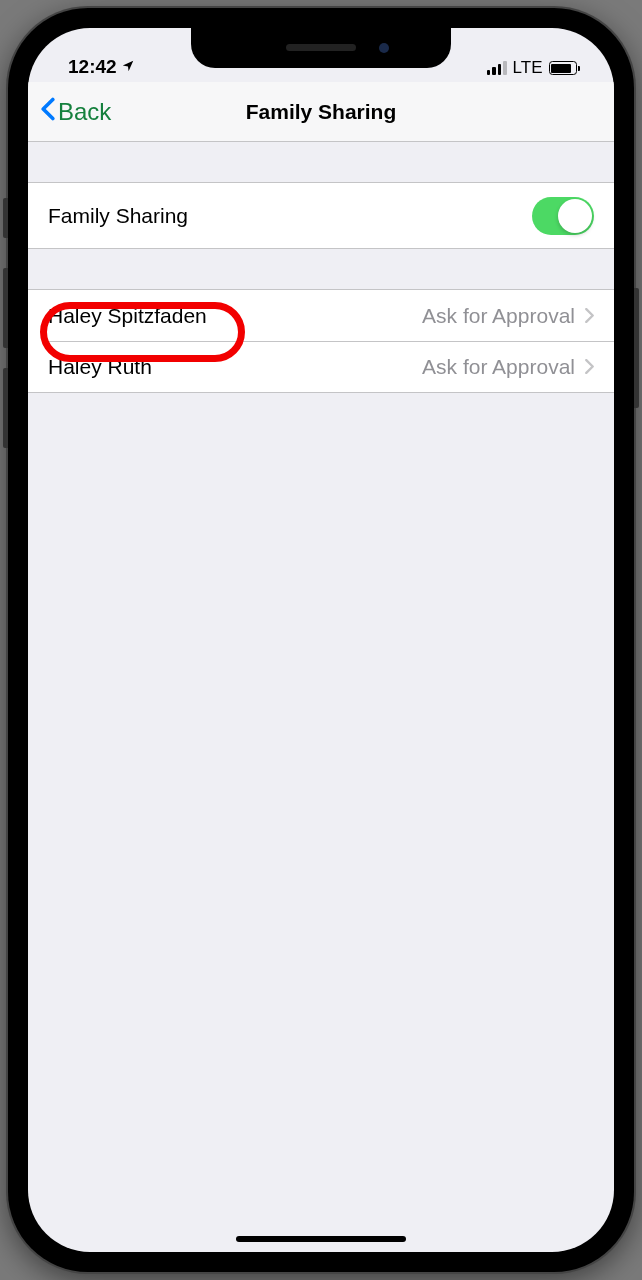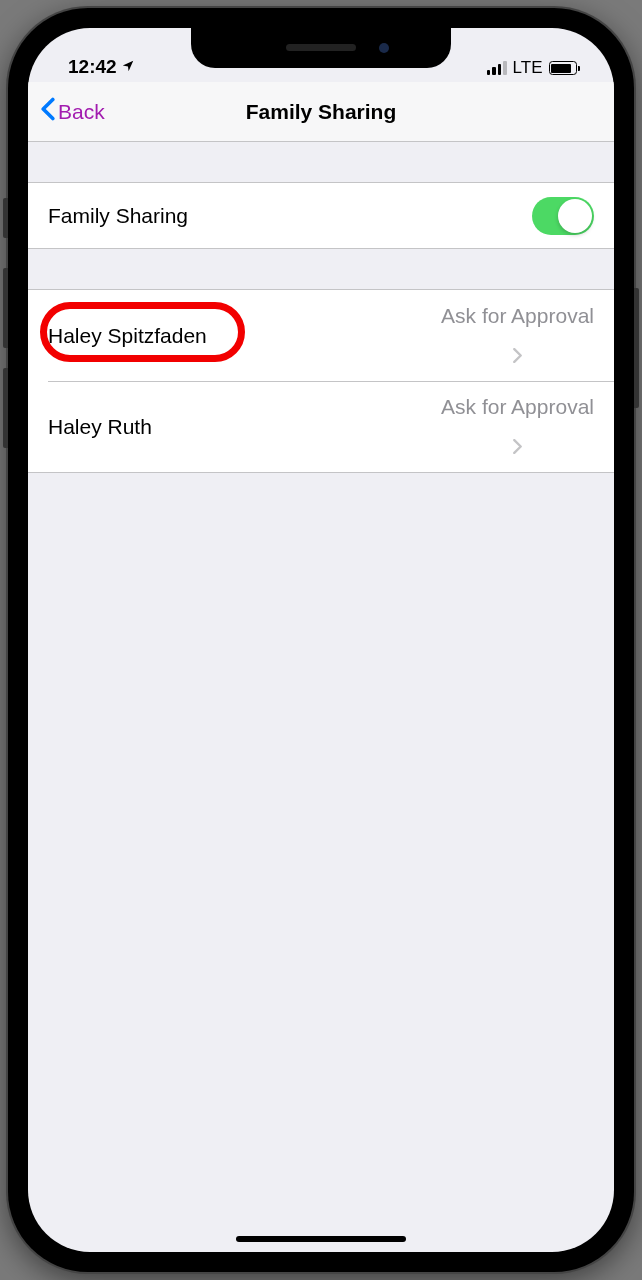--- a/index.html
+++ b/index.html
@@ -168,22 +168,22 @@
       background: #f7f7f8;
       border-bottom: 1px solid #c4c4c6;
       display: flex;
       align-items: center;
       position: relative;
       padding: 0 12px;
     }
     .back-btn {
       display: flex;
       align-items: center;
-      color: #a21caf;
-      font-size: 21px;
+      color: #15803d;
+      font-size: 24px;
       font-weight: 400;
       cursor: pointer;
     }
     .back-chevron {
       margin-right: 2px;
     }
     .nav-title {
       position: absolute;
       left: 50%;
       transform: translateX(-50%);
@@ -222,22 +222,21 @@
       right: 0;
       height: 1px;
       background: #c4c4c6;
     }
     .cell-label {
       font-weight: 400;
     }
     .cell-right {
       display: flex;
       align-items: center;
-      gap: 16px;
-      flex-direction: column;
+      gap: 10px;
     }
     .cell-value {
       color: #909095;
       font-size: 21px;
     }
     .chevron-right {
       color: #c4c4c6;
     }
     .toggle {
       width: 62px;

